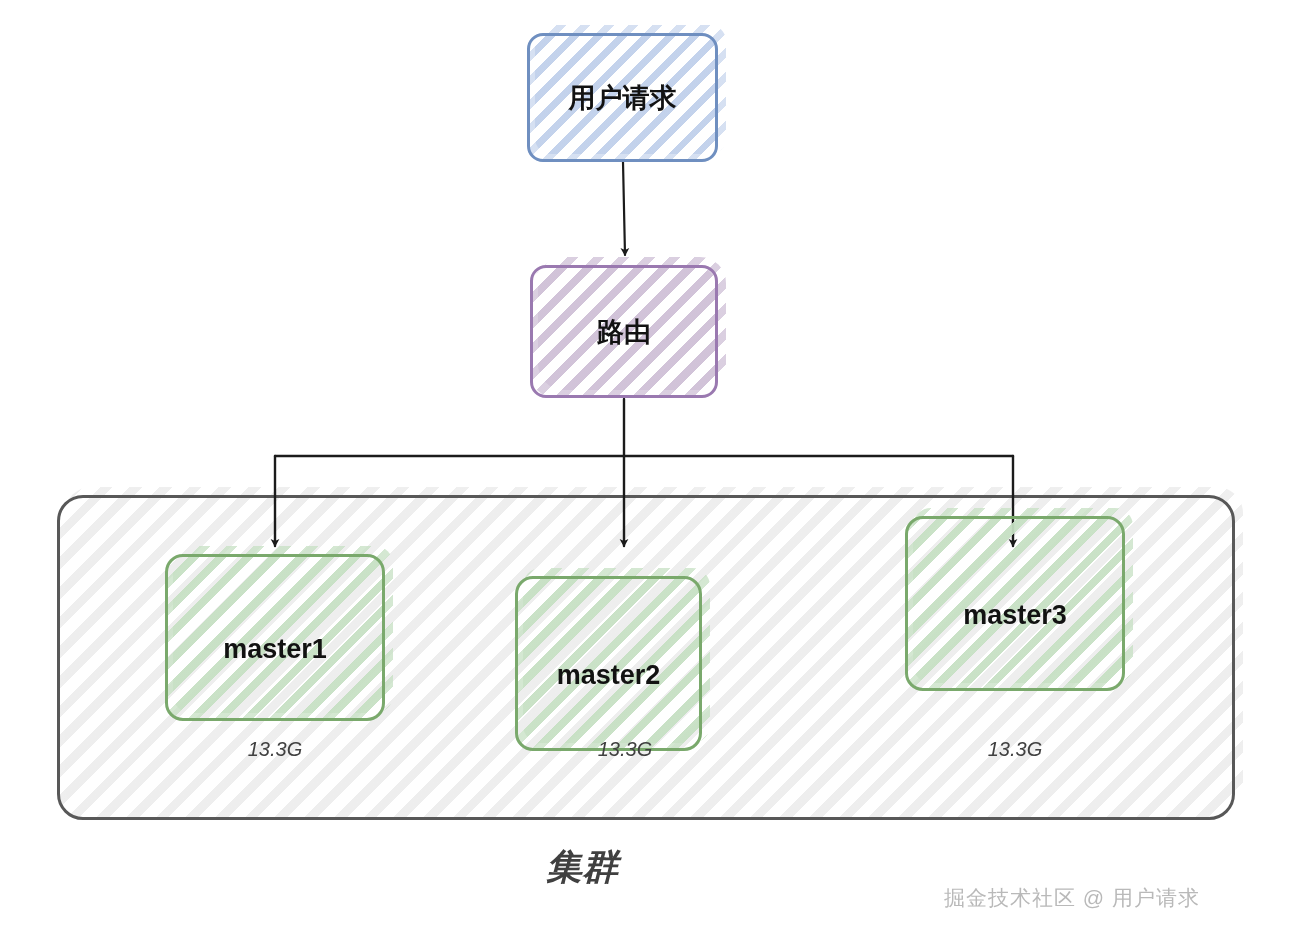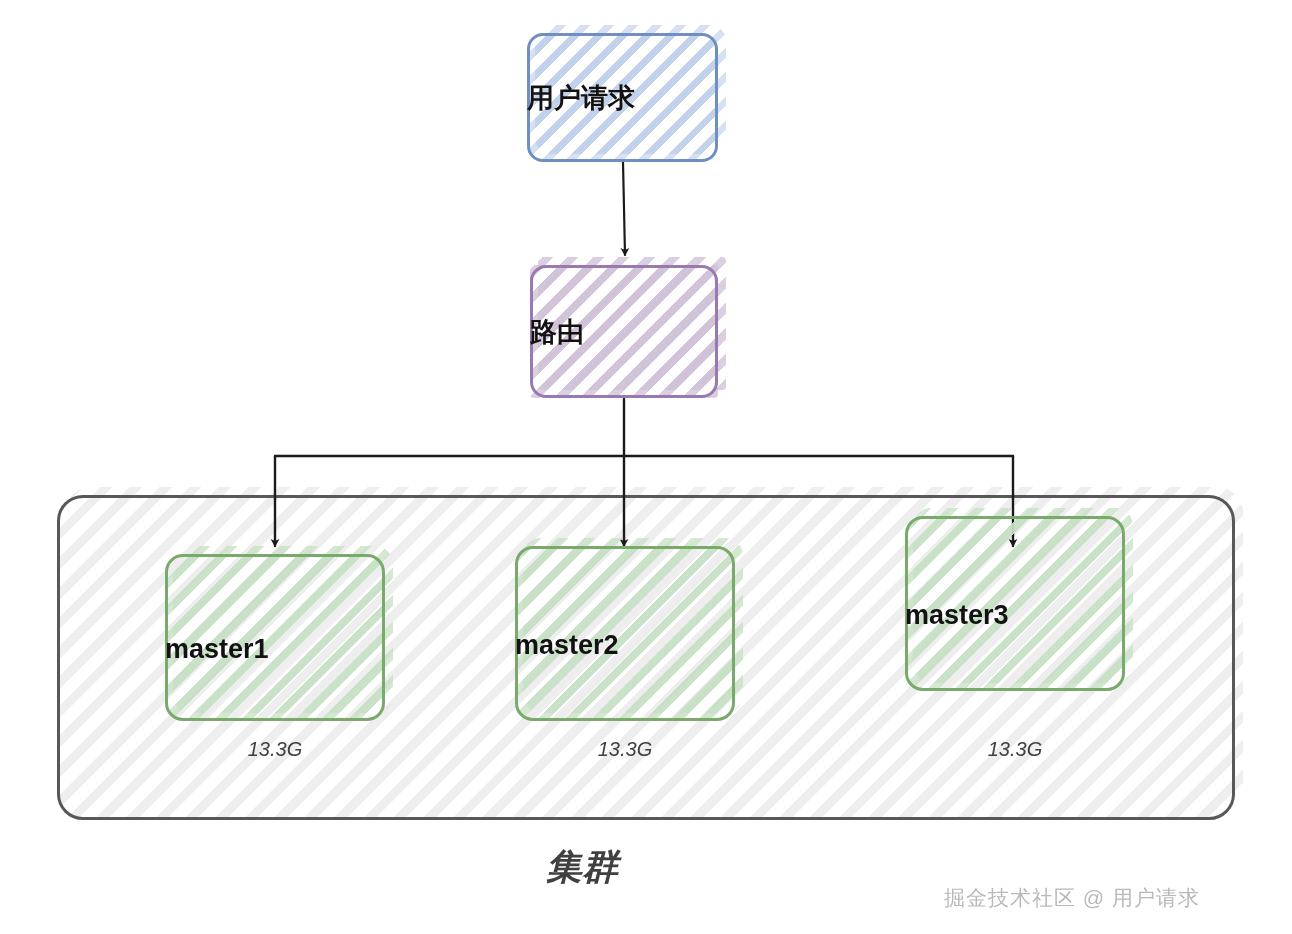--- a/index.html
+++ b/index.html
@@ -16,20 +16,21 @@
     position:absolute;left:0;top:0;right:0;bottom:0;
     border-radius:inherit;
   }
   .node .frame{
     position:absolute;left:0;top:0;right:0;bottom:0;
     box-sizing:border-box;border-radius:inherit;
   }
   .node .lbl{
     position:absolute;left:0;right:0;top:50%;
     transform:translateY(-50%);
+    text-align:center;
     color:#121212;
     line-height:1.2;
     white-space:nowrap;
   }
 
   
   .ghost{
     position:absolute;border-radius:inherit;
     left:8px;top:-8px;right:-8px;bottom:8px;
     z-index:0;
@@ -39,21 +40,21 @@
   .n-blue{border-radius:16px;}
   .n-blue .hatch,.n-blue .ghost{
     background:repeating-linear-gradient(
       -45deg,
       rgba(180,199,231,0.55) 0px, rgba(180,199,231,0.55) 7px,
       rgba(255,255,255,0) 7px, rgba(255,255,255,0) 17px);
   }
   .n-blue .frame{border:3.5px solid #6f8fc0;border-radius:16px;}
 
   
-  .n-purple{border-radius:4px;}
+  .n-purple{border-radius:26px;}
   .n-purple .hatch,.n-purple .ghost{
     background:repeating-linear-gradient(
       -45deg,
       rgba(206,191,214,0.75) 0px, rgba(206,191,214,0.75) 8px,
       rgba(255,255,255,0) 8px, rgba(255,255,255,0) 18px);
   }
   .n-purple .frame{border:3.5px solid #9a79b0;border-radius:16px;}
 
   
   .n-green{border-radius:18px;}
@@ -135,21 +136,21 @@
   </div>
 
   <div class="node n-green" style="left:165px;top:554px;width:220px;height:167px;">
     <div class="ghost"></div>
     <div class="hatch"></div>
     <div class="frame"></div>
     <div class="lbl mono-title">master1</div>
   </div>
   <div class="ftext cap" style="left:165px;top:738px;width:220px;">13.3G</div>
 
-  <div class="node n-green" style="left:515px;top:546px;width:220px;height:175px;">
+  <div class="node n-green" style="left:515px;top:576px;width:187px;height:175px;">
     <div class="ghost"></div>
     <div class="hatch"></div>
     <div class="frame"></div>
     <div class="lbl mono-title">master2</div>
   </div>
   <div class="ftext cap" style="left:515px;top:738px;width:220px;">13.3G</div>
 
   <div class="node n-green" style="left:905px;top:516px;width:220px;height:175px;">
     <div class="ghost"></div>
     <div class="hatch"></div>

